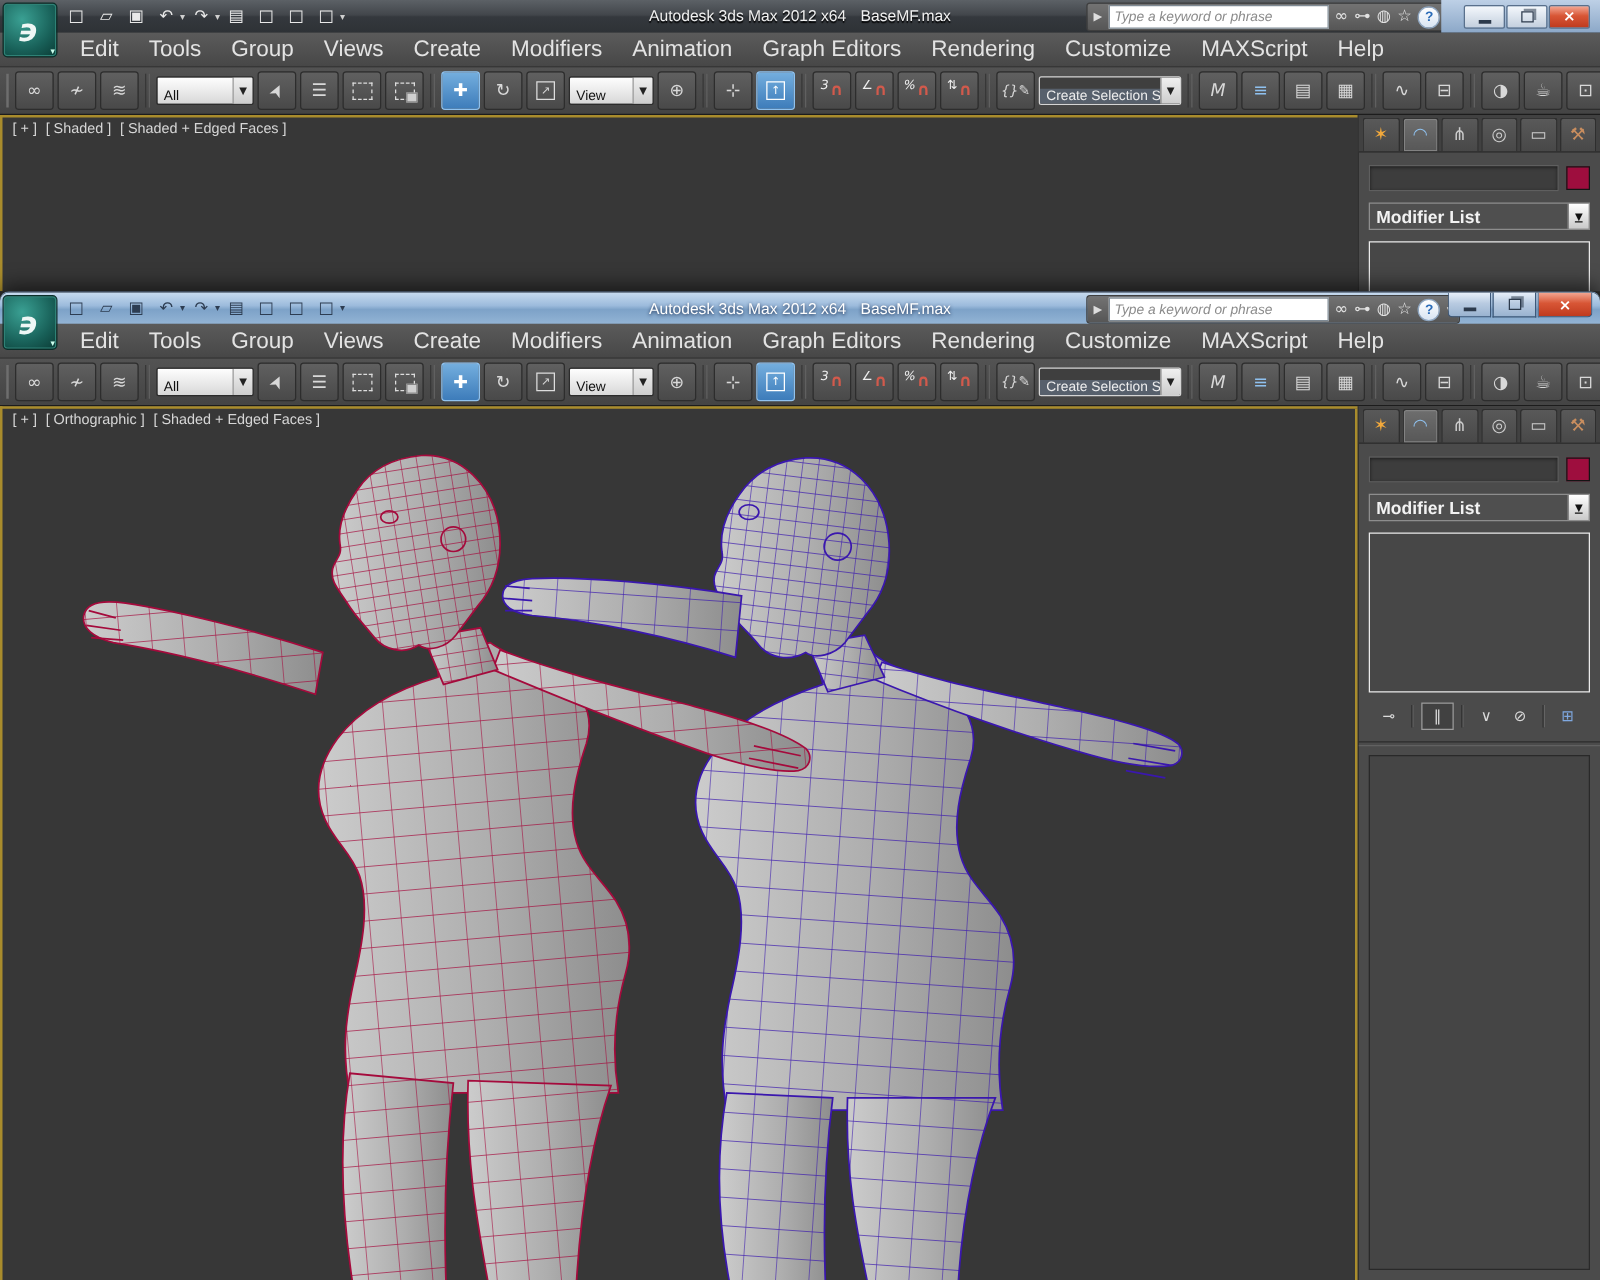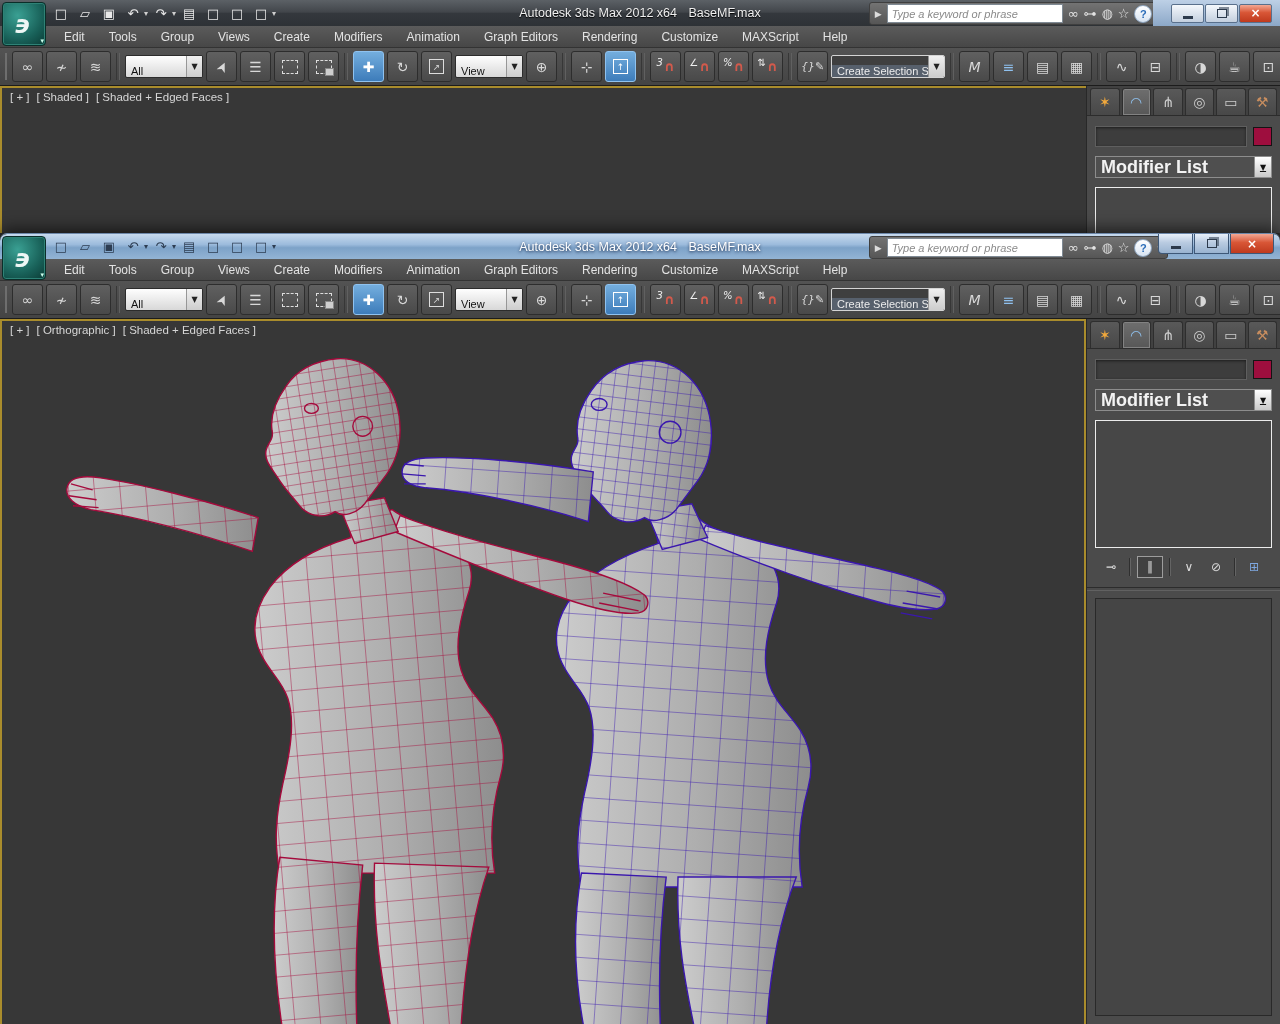--- a/index.html
+++ b/index.html
@@ -46,21 +46,21 @@
   .caption.aero .cb{width:33px;height:19px;border:1px solid #3e5878;border-top:none;
       background:linear-gradient(#e8f0fa,#b9cbe1 45%,#99b3d0);display:flex;align-items:center;justify-content:center;color:#2c3a4c;font-size:10px}
   .caption.aero .cb:first-child{border-radius:0 0 0 4px}
   .caption .cb.close{background:linear-gradient(#f3a894,#d85636 45%,#bf3a1e);color:#fff;font-weight:bold;font-size:12px}
   .caption.aero .cb.close{width:42px;border-radius:0 0 4px 0}
   .min-glyph{display:block;width:10px;height:3px;background:currentColor;margin-top:8px}
   .rest-glyph{display:block;width:8px;height:7px;border:1px solid currentColor;box-shadow:2px -2px 0 -0px rgba(44,58,76,.55)}
 
   
   .menubar{flex:0 0 21px;display:flex;align-items:center;padding-left:52px;background:linear-gradient(#5b5b5b,#474747);border-bottom:1px solid #333}
-  .menu-item{padding:3px 12px;color:#e3e3e3;font-size:12px;white-space:nowrap}
+  .menu-item{padding:3px 12px;color:#e3e3e3;font-size:18px;white-space:nowrap}
   .toolbar{flex:0 0 37px;display:flex;align-items:center;background:linear-gradient(#535353,#444444);border-bottom:1px solid #1c1c1c;padding:0 3px;gap:3px}
   .handle{width:5px;height:27px;border-left:2px double #6e6e6e;margin:0 2px}
   .tbtn{width:29px;height:29px;flex:0 0 auto;display:flex;align-items:center;justify-content:center;
       background:linear-gradient(#606060,#494949);border:1px solid #2d2d2d;border-radius:3px;color:#d8d8d8;font-size:14px;position:relative}
   .tbtn.active{background:linear-gradient(#74aede,#3d7cba);border-color:#8fc2ef;color:#fff}
   .sep{width:2px;height:27px;border-left:1px solid #373737;border-right:1px solid #606060;margin:0 2px;flex:0 0 auto}
   .mag{color:#d25a4c;font-weight:bold;font-size:13px}
   .snaplbl{font-size:10px;color:#efefef;margin-right:1px;margin-top:-8px}
   .dash-sq{width:14px;height:12px;border:1px dashed #ddd}
   .dash-sq.solid-in{position:relative}
@@ -84,21 +84,21 @@
   .cmdpanel{flex:0 0 180px;background:#4b4b4b;border-left:1px solid #282828;display:flex;flex-direction:column;min-height:0}
   .cp-tabs{display:flex;flex:0 0 27px;background:#414141;border-bottom:1px solid #2c2c2c;padding:2px 2px 0}
   .cp-tab{flex:1;margin:0 1px;display:flex;align-items:center;justify-content:center;font-size:14px;
       background:linear-gradient(#595959,#484848);border:1px solid #2e2e2e;border-bottom:none;border-radius:3px 3px 0 0;color:#ccc}
   .cp-tab.selected{background:linear-gradient(#6e6e6e,#575757);box-shadow:inset 0 0 0 1px #828282}
   .t-create{color:#f2a93c}.t-modify{color:#8fc1ef}.t-util{color:#c98e5f}
   .cp-row{display:flex;align-items:center;gap:6px;margin:10px 8px 0}
   .cp-name{flex:1;height:19px;background:#3d3d3d;border:1px solid #5f5f5f;box-shadow:inset 0 1px 3px rgba(0,0,0,.55);color:#e8e8e8;font-size:11px;padding:0 4px;font-family:"Liberation Sans",sans-serif}
   .cp-swatch{width:17px;height:17px;background:var(--swatch);border:1px solid #141414;flex:0 0 auto}
   .cp-combo{margin:9px 8px 0;height:20px;display:flex;background:#4f4f4f;border:1px solid #8d8d8d;align-items:center;flex:0 0 auto}
-  .cp-combo .cval{flex:1;color:#f2f2f2;font-size:18px;padding:0 5px}
+  .cp-combo .cval{flex:1;color:#f2f2f2;font-size:14px;padding:0 5px}
   .cp-combo .carr{flex:0 0 16px;height:100%;background:linear-gradient(#ffffff,#c9c9c9);display:flex;align-items:center;justify-content:center;color:#111;font-size:8px;border-left:1px solid #8d8d8d}
   .cp-stack{margin:9px 8px 0;height:126px;background:#474747;border:1px solid #ececec;flex:0 0 auto}
   .cp-stackbar{flex:0 0 24px;display:flex;align-items:center;gap:3px;margin:7px 12px 0}
   .sbtn{min-width:24px;height:20px;display:flex;align-items:center;justify-content:center;color:#dcdcdc;font-size:12px}
   .sbtn.pressed{border:1px solid #9d9d9d;background:#414141}
   .ssep{width:1px;height:18px;background:#2f2f2f;border-right:1px solid #646464;margin:0 3px}
   .cp-sep{height:2px;border-top:1px solid #2c2c2c;border-bottom:1px solid #616161;margin:8px 0 0}
   .cp-rollouts{flex:1;margin:7px 8px 9px;background:#454545;border:1px solid #292929}
 </style>
 </head>

